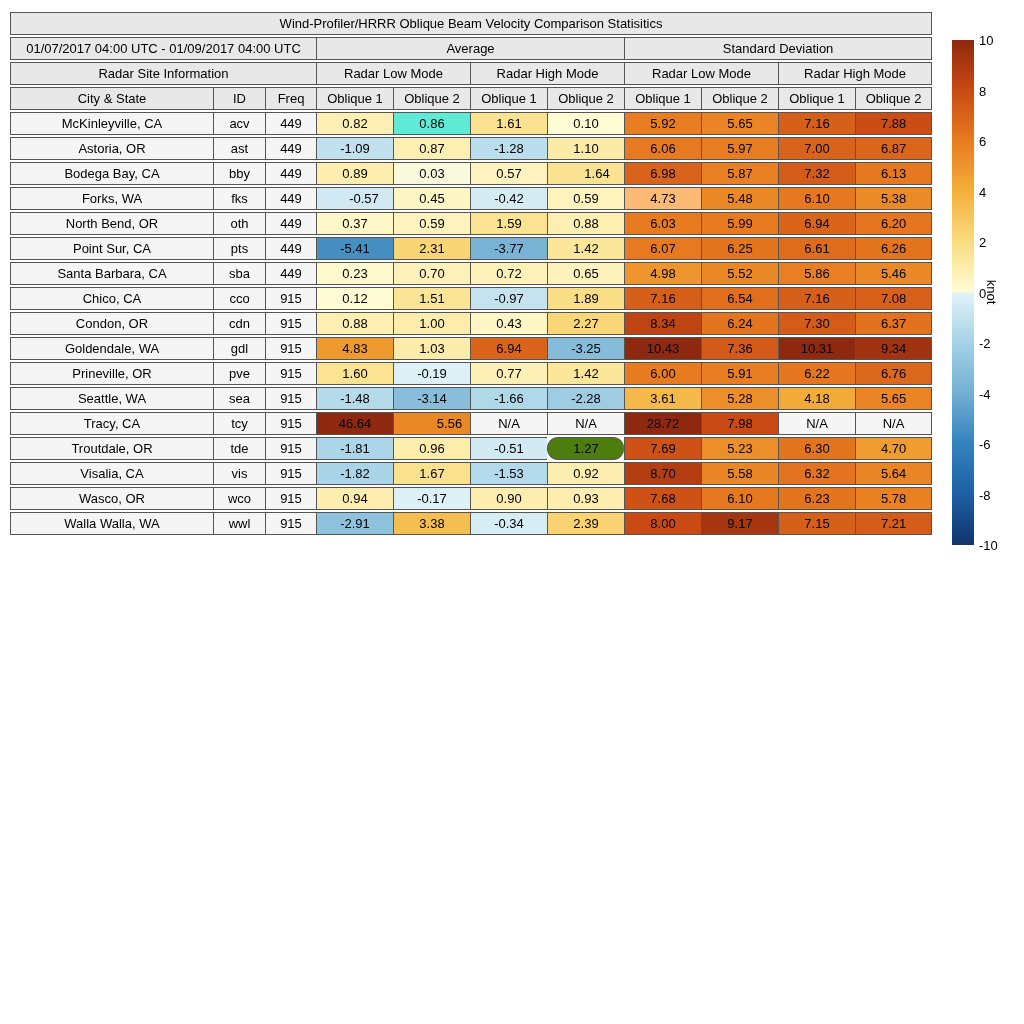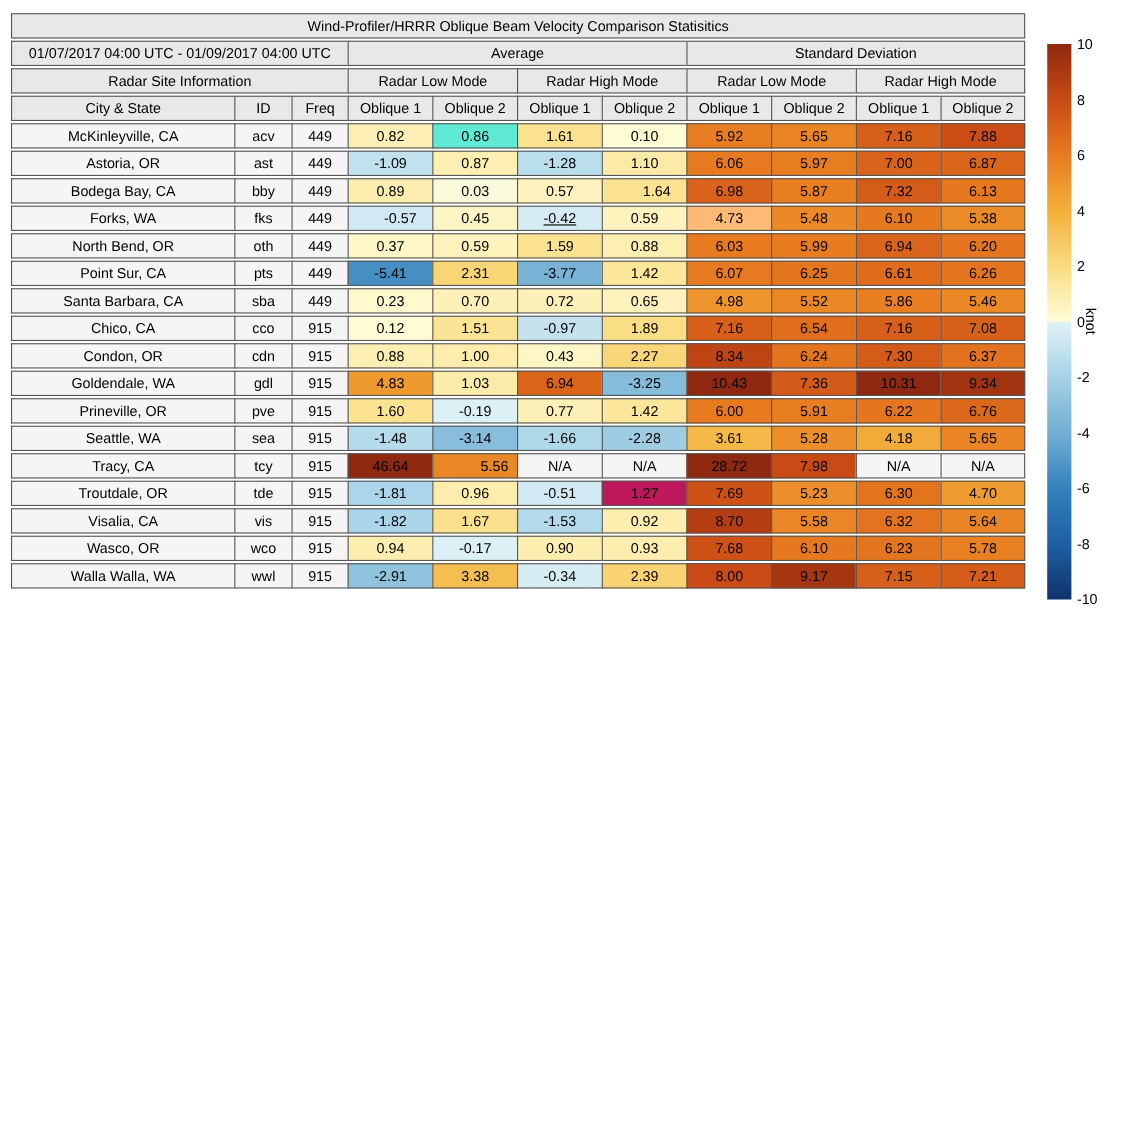--- a/index.html
+++ b/index.html
@@ -145,21 +145,21 @@
           <td style="background: rgb(233, 126, 34);">5.87</td>
           <td style="background: rgb(212, 91, 24);">7.32</td>
           <td style="background: rgb(230, 120, 31);">6.13</td>
         </tr>
         <tr>
           <td class="site">Forks, WA</td>
           <td class="site">fks</td>
           <td class="site">449</td>
           <td style="background: rgb(208, 233, 242); padding-left: 20px;">-0.57</td>
           <td style="background: rgb(254, 245, 196);">0.45</td>
-          <td style="background: rgb(213, 236, 244); text-decoration: underline;">-0.42</td>
+          <td style="background: rgb(213, 236, 244);">-0.42</td>
           <td style="background: rgb(254, 243, 189);">0.59</td>
           <td style="background: #fdba74;">4.73</td>
           <td style="background: rgb(235, 137, 39);">5.48</td>
           <td style="background: rgb(230, 121, 31);">6.10</td>
           <td style="background: rgb(235, 139, 40);">5.38</td>
         </tr>
         <tr>
           <td class="site">North Bend, OR</td>
           <td class="site">oth</td>
           <td class="site">449</td>
@@ -276,21 +276,21 @@
           <td class="na">N/A</td>
           <td class="na">N/A</td>
         </tr>
         <tr>
           <td class="site">Troutdale, OR</td>
           <td class="site">tde</td>
           <td class="site">915</td>
           <td style="background: rgb(171, 213, 232);">-1.81</td>
           <td style="background: rgb(253, 237, 173);">0.96</td>
           <td style="background: rgb(210, 234, 243);">-0.51</td>
-          <td style="background: #be185d;">1.27</td>
+          <td style="background: #4d7c0f; border-radius: 11px;">1.27</td>
           <td style="background: rgb(206, 82, 22);">7.69</td>
           <td style="background: rgb(236, 143, 42);">5.23</td>
           <td style="background: rgb(227, 116, 30);">6.30</td>
           <td style="background: rgb(239, 157, 49);">4.70</td>
         </tr>
         <tr>
           <td class="site">Visalia, CA</td>
           <td class="site">vis</td>
           <td class="site">915</td>
           <td style="background: rgb(170, 213, 232);">-1.82</td>

